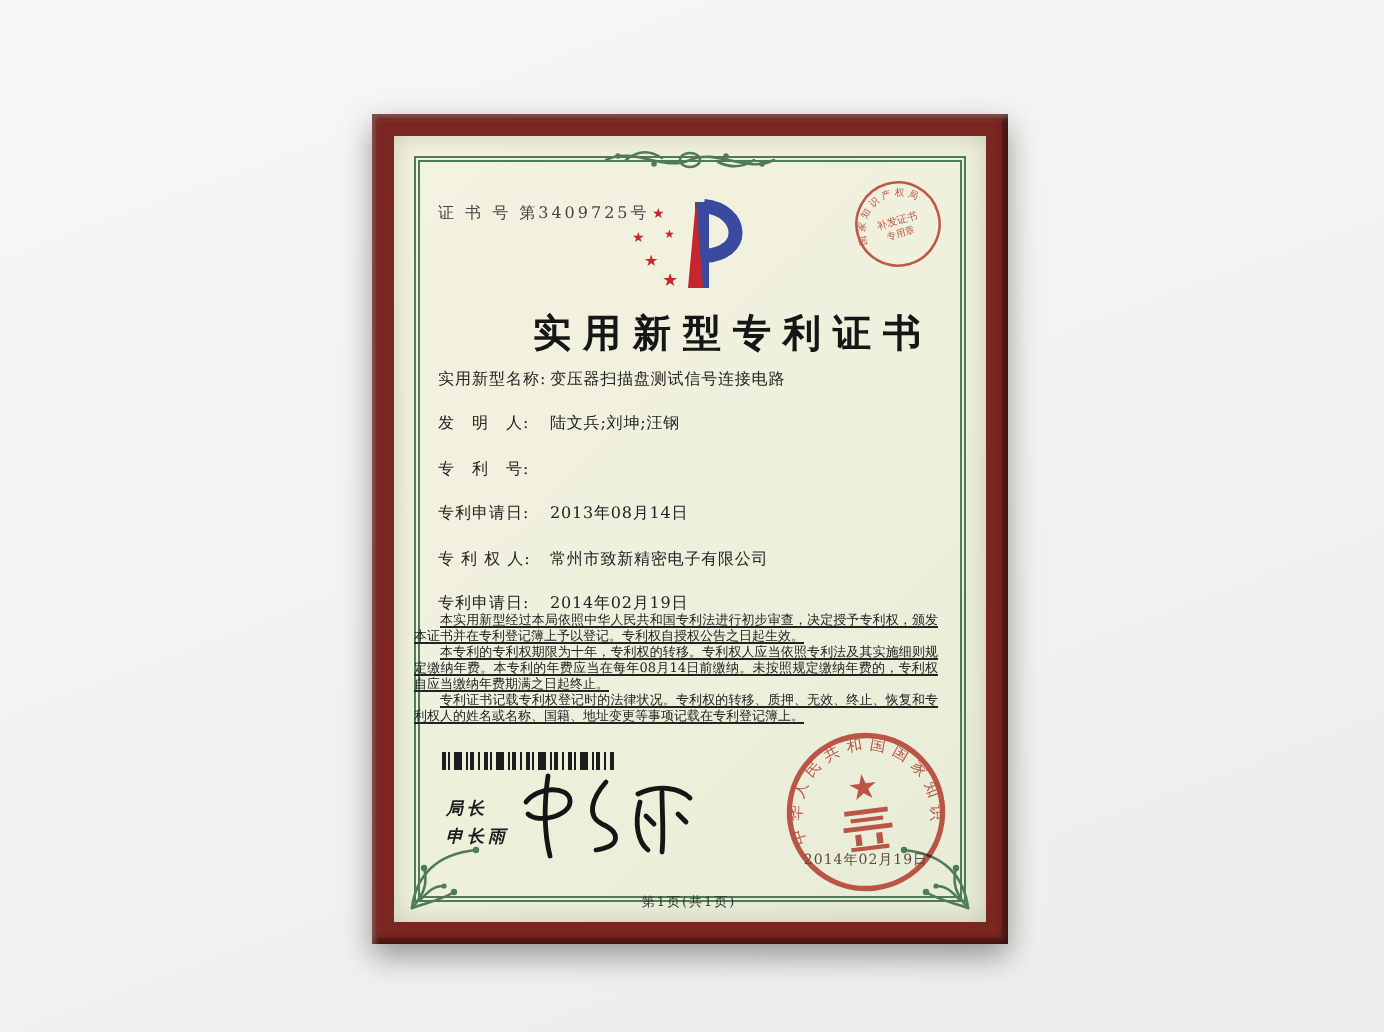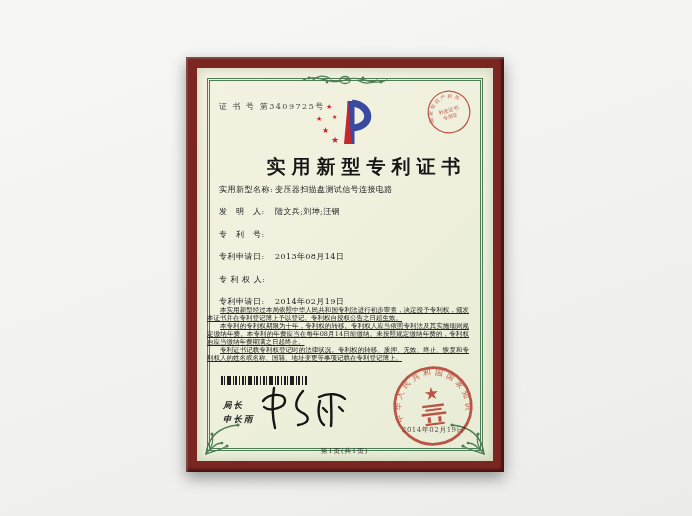--- a/index.html
+++ b/index.html
@@ -182,20 +182,21 @@
         </div>
         <div class="field-row">
           <span class="field-label">专　利　号:</span>
         </div>
         <div class="field-row">
           <span class="field-label">专利申请日:</span>
           <span class="field-value">2013年08月14日</span>
         </div>
         <div class="field-row">
           <span class="field-label">专 利 权 人:</span>
+          <span class="field-value">常州市致新精密电子有限公司</span>
         </div>
         <div class="field-row">
           <span class="field-label">专利申请日:</span>
           <span class="field-value">2014年02月19日</span>
         </div>
       </div>
 
       <div class="body-text">
         <p>本实用新型经过本局依照中华人民共和国专利法进行初步审查，决定授予专利权，颁发本证书并在专利登记簿上予以登记。专利权自授权公告之日起生效。</p>
         <p>本专利的专利权期限为十年，专利权的转移。专利权人应当依照专利法及其实施细则规定缴纳年费。本专利的年费应当在每年08月14日前缴纳。未按照规定缴纳年费的，专利权自应当缴纳年费期满之日起终止。</p>

